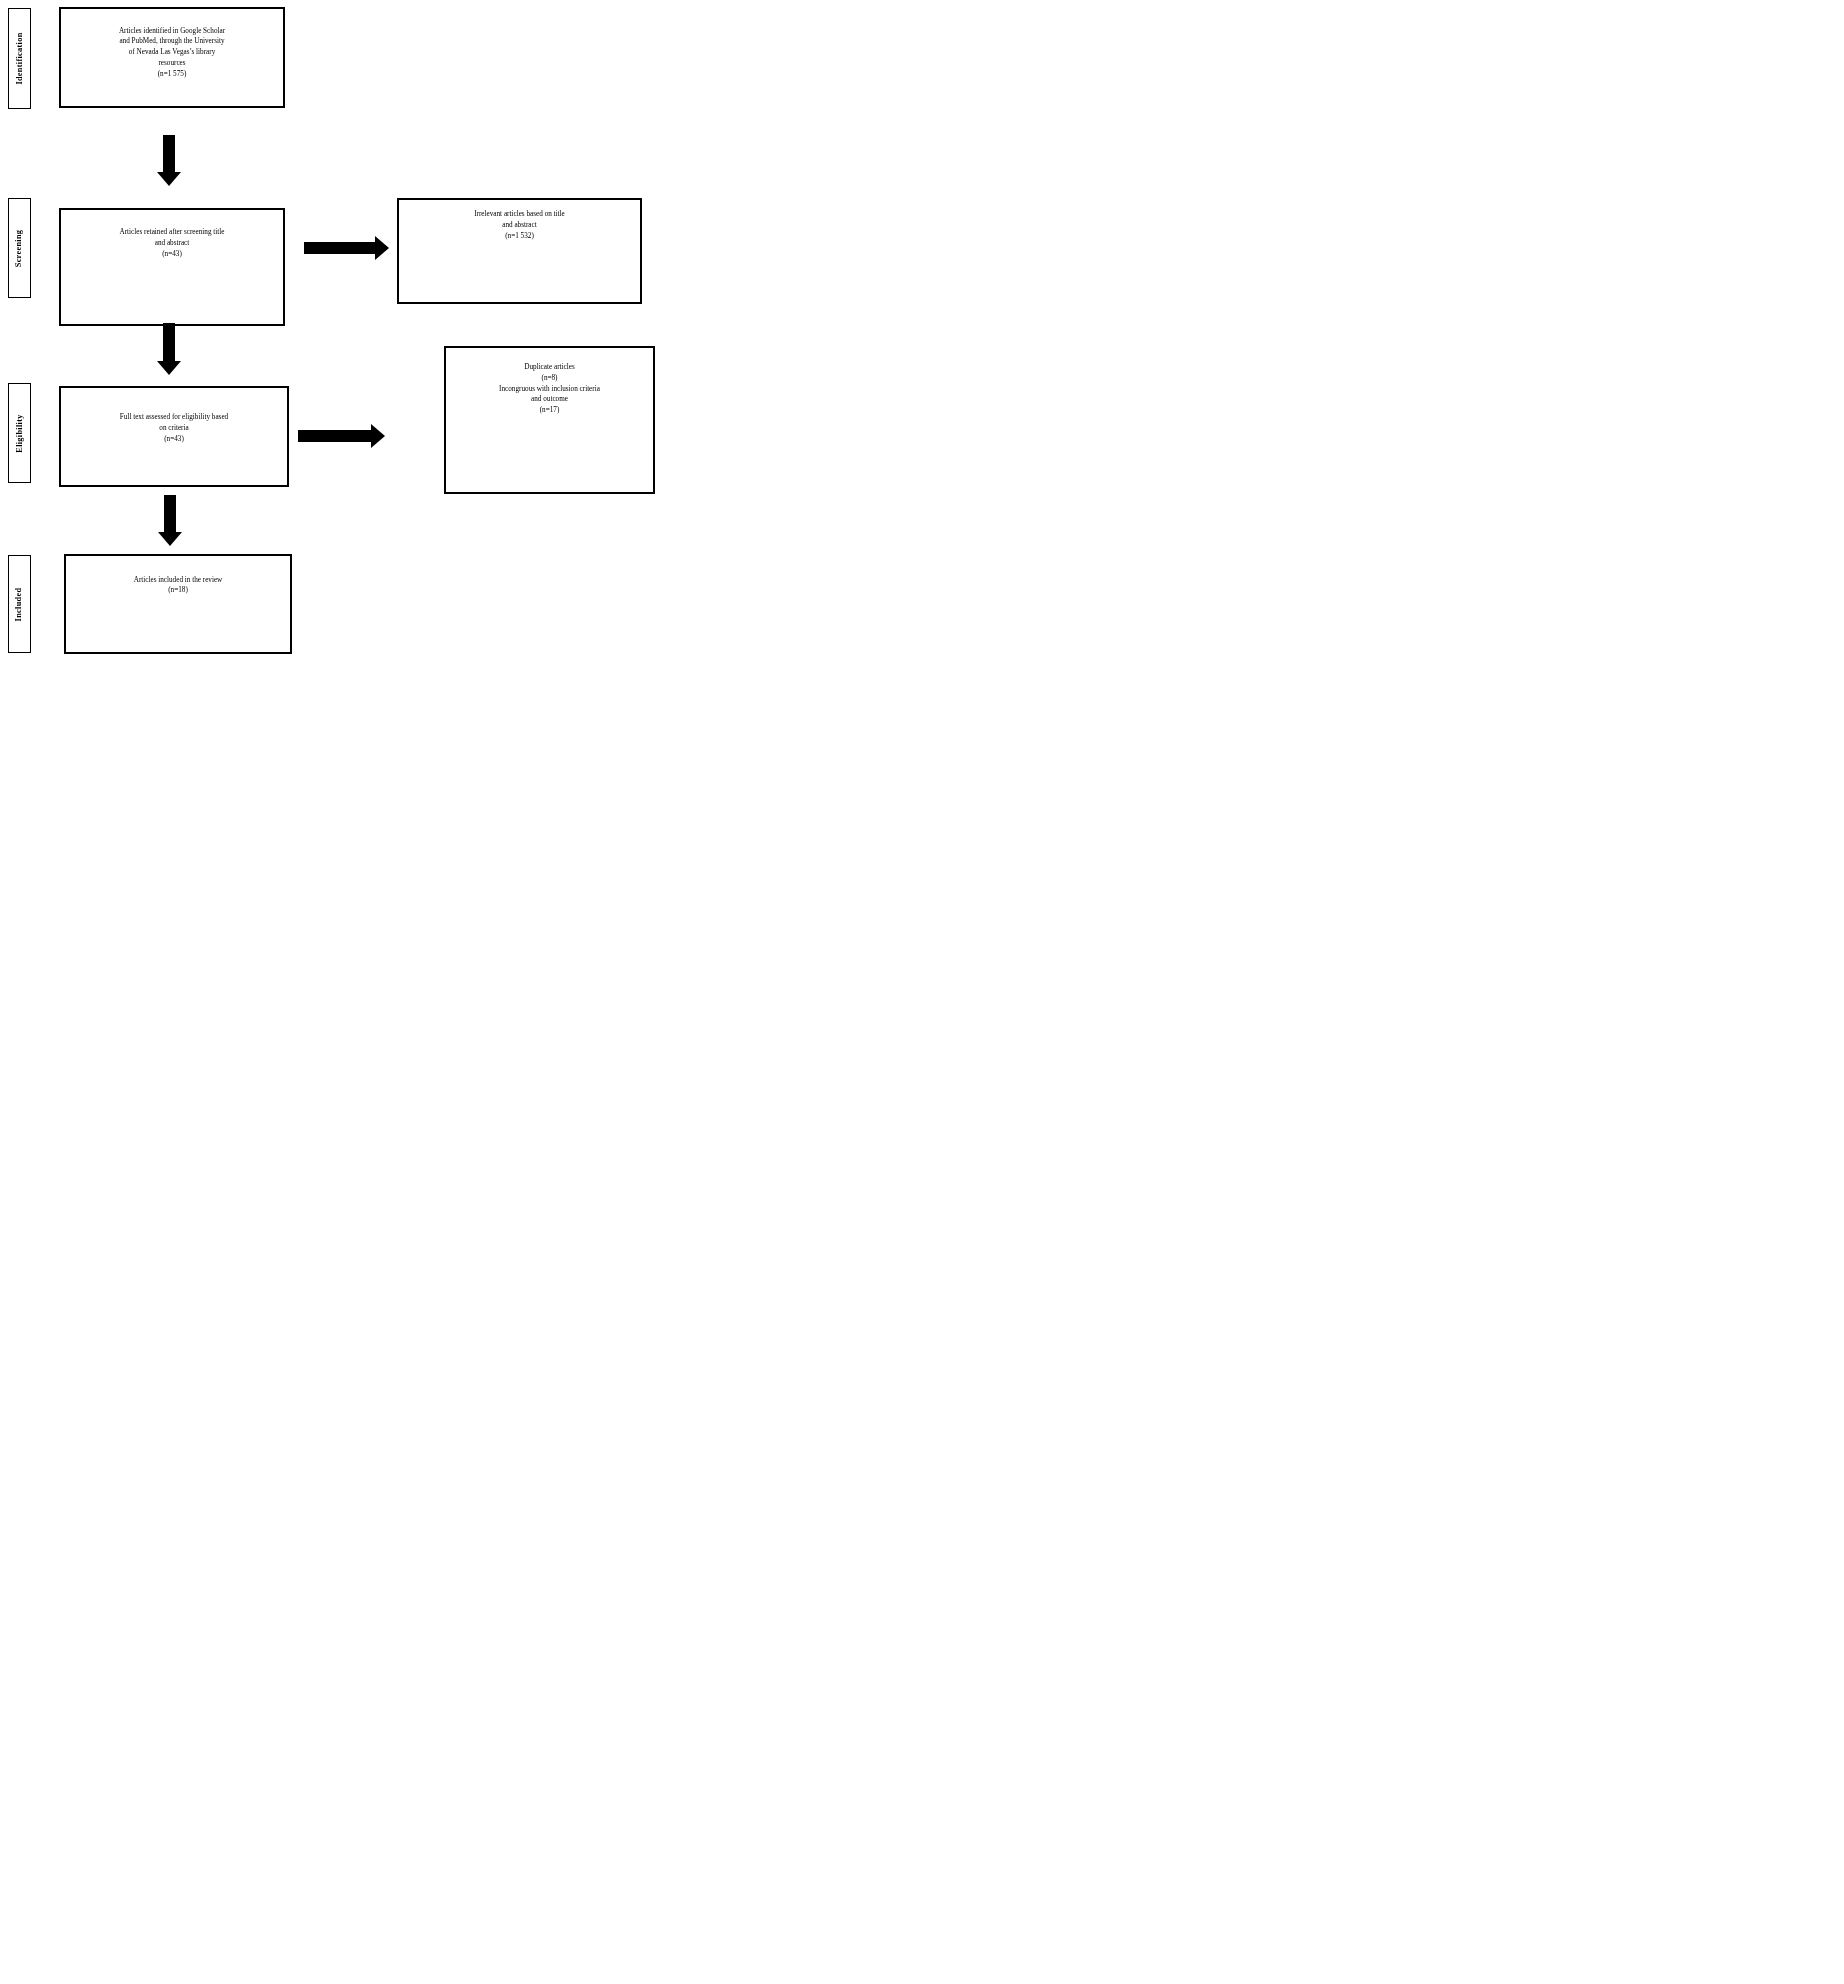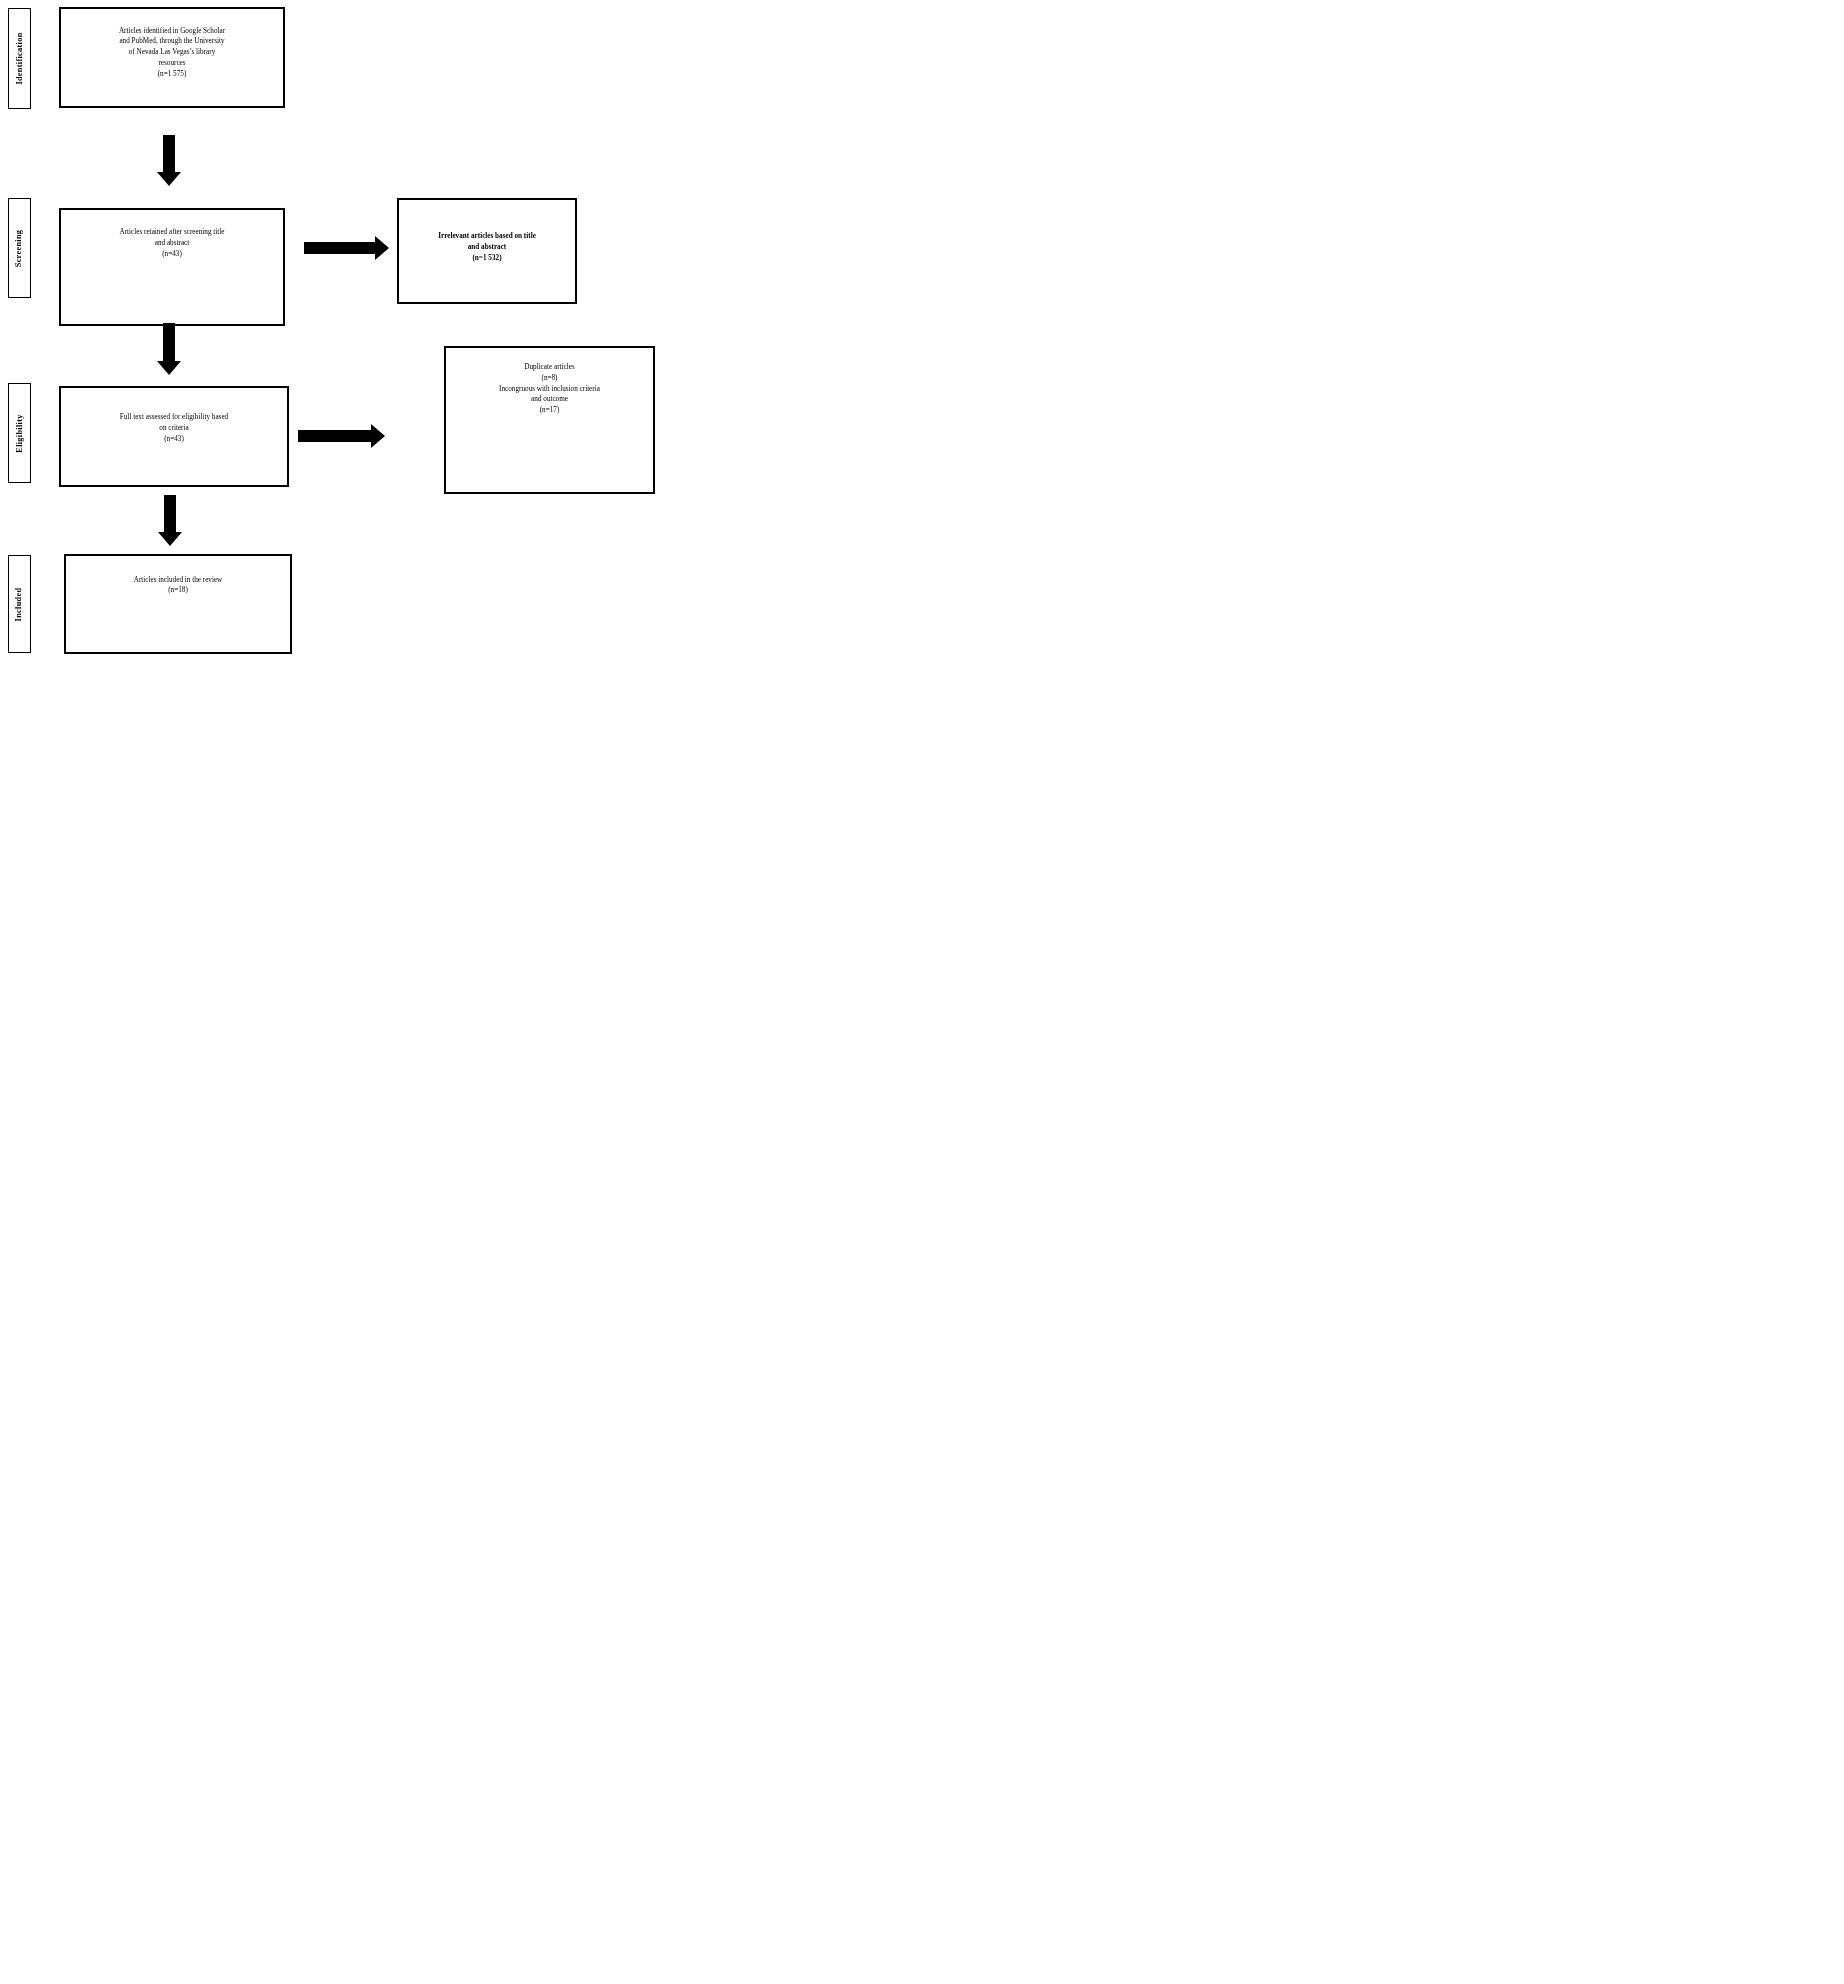--- a/index.html
+++ b/index.html
@@ -124,21 +124,21 @@
     <div class="box-text">Full text assessed for eligibility based
 on criteria
 (n=43)</div>
   </div>
 
   <div class="flow-box" style="left:64px; top:554px; width:228px; height:100px; padding-top:18.6px;">
     <div class="box-text">Articles included in the review
 (n=18)</div>
   </div>
 
-  <div class="flow-box" style="left:397px; top:198px; width:180px; height:106px; padding-top:31px;font-weight:bold;">
+  <div class="flow-box" style="left:397px; top:198px; width:245px; height:106px; padding-top:9px;">
     <div class="box-text">Irrelevant articles based on title
 and abstract
 (n=1 532)</div>
   </div>
 
   <div class="flow-box" style="left:397px; top:346px; width:211px; height:148px; padding-top:14px;margin-left:47px;">
     <div class="box-text">Duplicate articles
 (n=8)
 Incongruous with inclusion criteria
 and outcome

